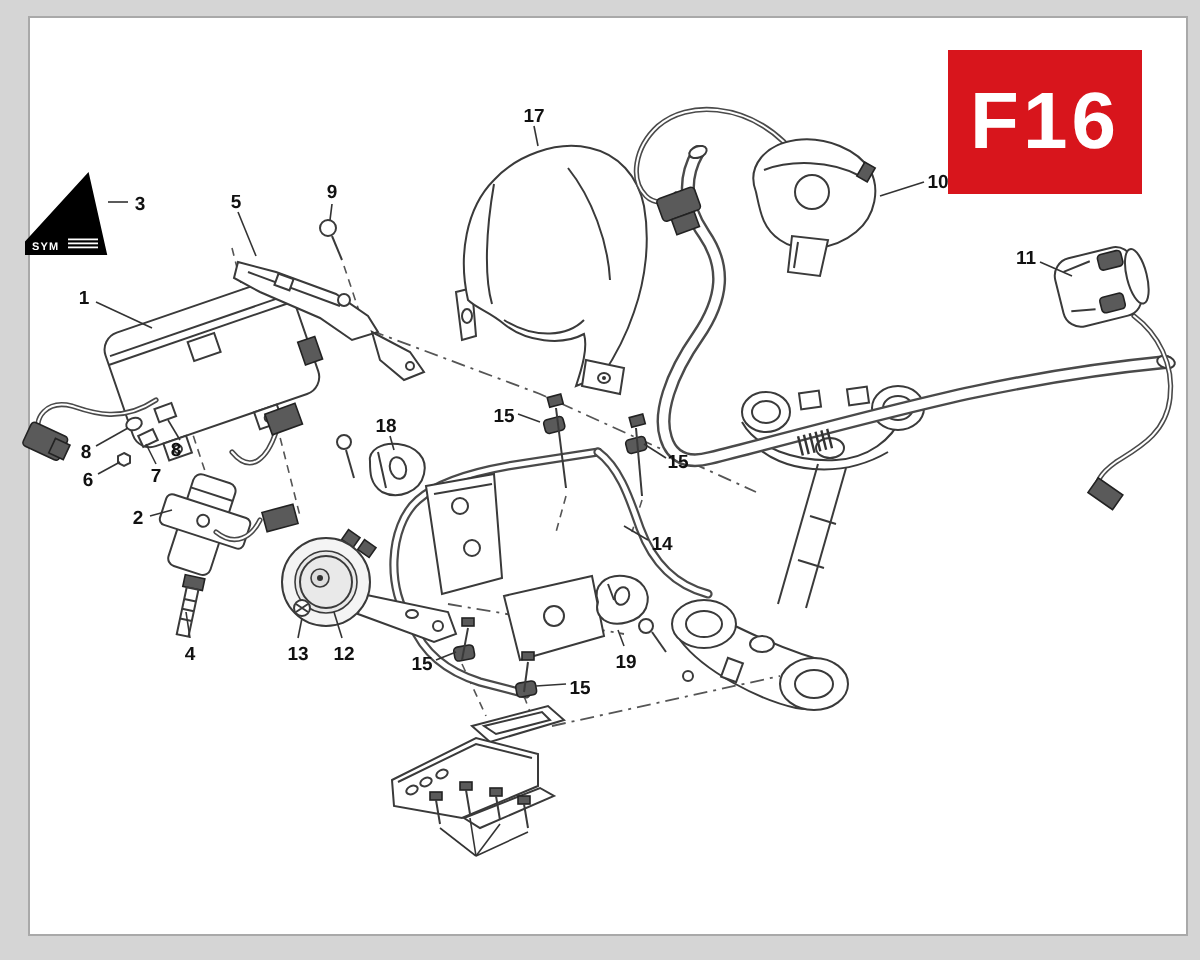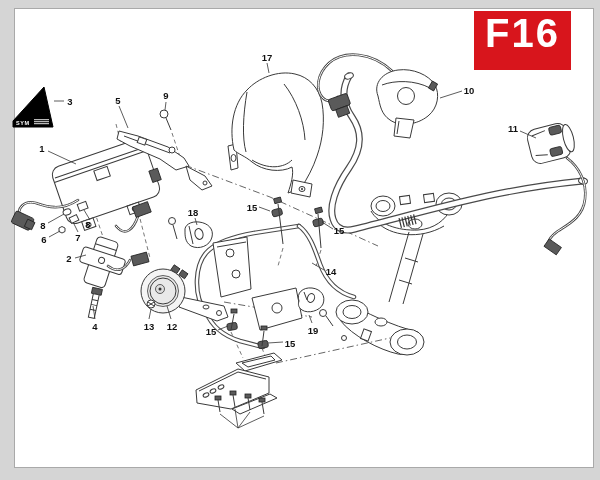--- a/index.html
+++ b/index.html
@@ -7,22 +7,22 @@
     width:600px;height:480px;position:relative;
     background:#d5d5d5;overflow:hidden;
     font-family:"Liberation Sans", sans-serif;
   }
   .canvas{
     position:absolute;left:14px;top:8px;width:578px;height:458px;
     background:#ffffff;border:1px solid #a9a9a9;
   }
   .art{position:absolute;left:0;top:0;width:600px;height:480px;}
   .fig-code{
-    position:absolute;left:474px;top:11px;width:97px;height:59px;
-    background:#d8151c;color:#ffffff;display:flex;justify-content:center;
+    position:absolute;left:474px;top:25px;width:97px;height:72px;
+    background:#d8151c;color:#ffffff;display:flex;align-items:center;justify-content:center;
     font-size:40px;font-weight:bold;letter-spacing:2px;
   }
   svg text.callout{
     font-family:"Liberation Sans", sans-serif;font-size:9.5px;font-weight:bold;fill:#111;
     text-anchor:middle;
   }
   svg .ln{stroke:#3a3a3a;stroke-width:1;fill:none;}
   svg .fw{fill:#ffffff;stroke:#3a3a3a;stroke-width:1;}
   svg .dk{fill:#5a5a5a;stroke:#222;stroke-width:0.8;}
   svg .lead{stroke:#333;stroke-width:0.8;fill:none;}

